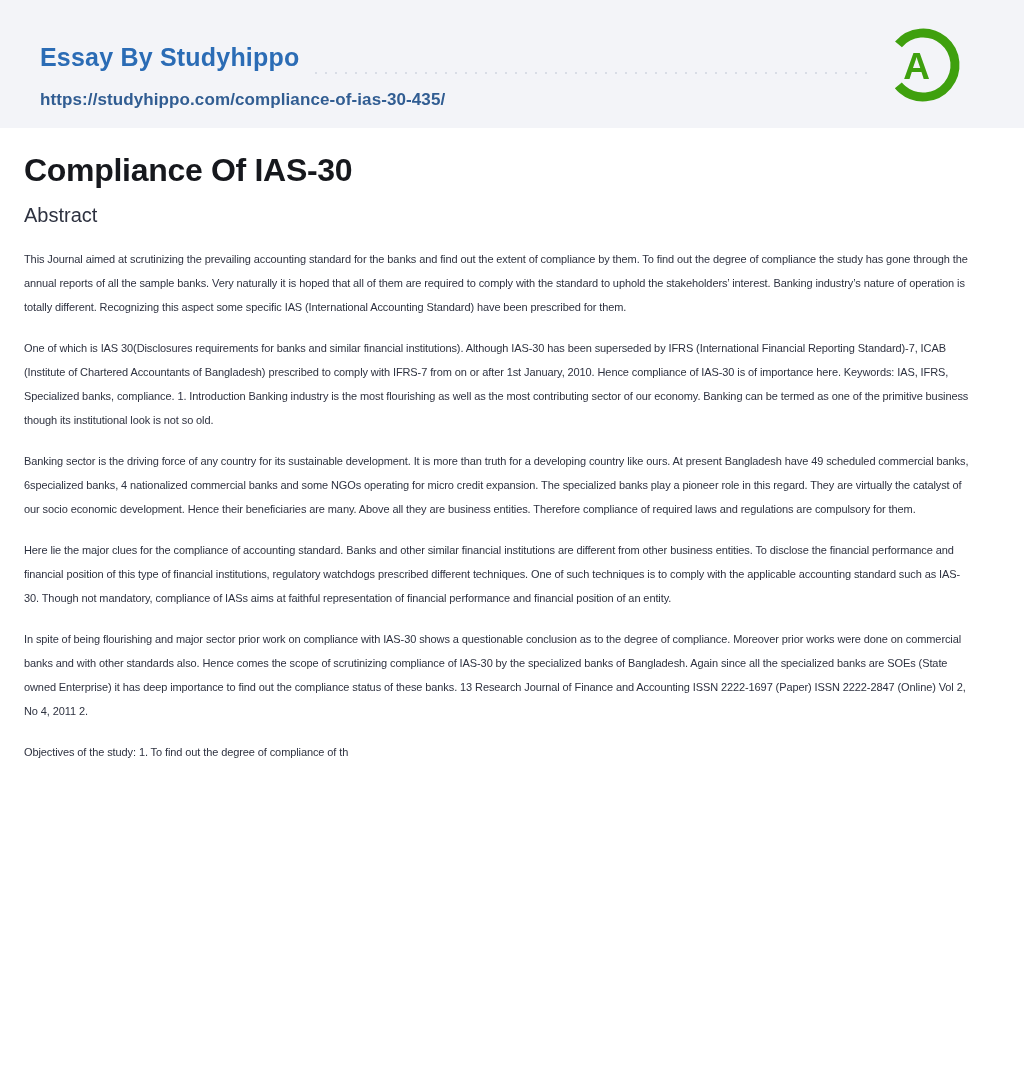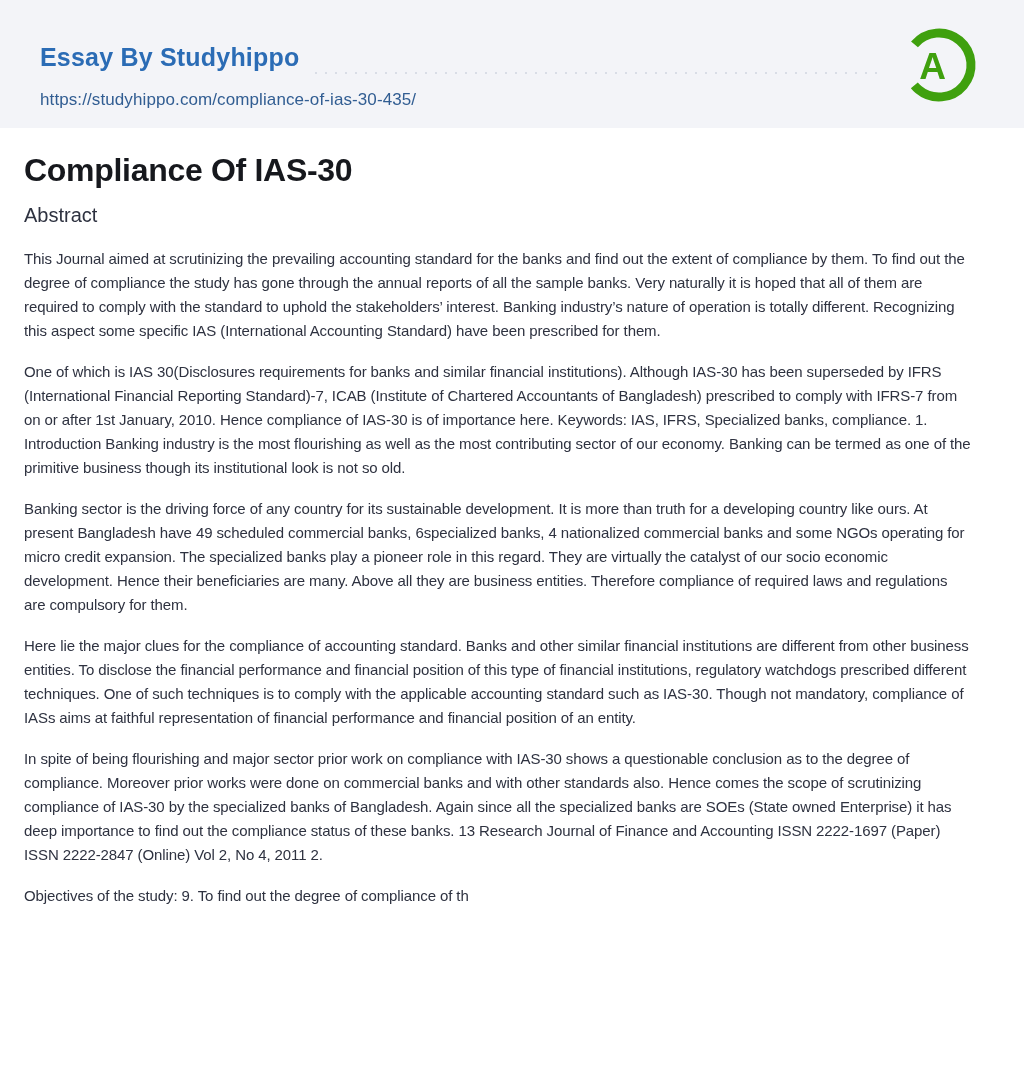--- a/index.html
+++ b/index.html
@@ -18,21 +18,21 @@
     background:#ffffff;
     font-family:"Liberation Sans","DejaVu Sans",sans-serif;
     overflow:hidden;
   }
   .page{width:1024px;height:1073px;}
 
   
   .site-header{
     height:128px;
     background:var(--header-bg);
-    padding:42px 44px 0 40px;
+    padding:42px 60px 0 40px;
   }
   .header-inner{display:flex;align-items:flex-start;}
   .header-left{flex:1;min-width:0;}
   .title-row{display:flex;height:34px;}
   .site-title{
     margin:0;
     font-size:25px;
     line-height:30px;
     font-weight:700;
     color:var(--brand-blue);
@@ -43,21 +43,21 @@
     flex:1;
     height:2px;
     align-self:flex-end;
     margin:0 14px 2px 16px;
     background:repeating-linear-gradient(90deg,var(--dot-color) 0 2px,transparent 2px 10px);
   }
   .source-url{
     display:inline-block;
     margin-top:14px;
     font-size:17px;
-    font-weight:400;
+    font-weight:700;
     color:var(--url-blue);
     text-decoration:none;
     letter-spacing:.1px;
     cursor:pointer;
   }
   
   .logo{
     position:relative;
     flex:none;
     width:82px;height:82px;
@@ -90,21 +90,21 @@
   }
   .abstract-label{
     margin-top:16px;
     font-size:20px;
     line-height:20px;
     color:var(--body-color);
   }
   .essay-content p{
     margin:0 0 17px 0;
     max-width:948px;
-    font-size:15px;
+    font-size:11px;
     line-height:24px;
     color:var(--body-color);
     letter-spacing:-.1px;
   }
   .essay-content p:first-of-type{margin-top:22px;}
 </style>
 </head>
 <body>
 
 <div class="page">
@@ -131,16 +131,16 @@
 
   <main class="essay-content">
     <h2 class="essay-title">Compliance Of IAS-30</h2>
     <div class="abstract-label">Abstract</div>
 
     <p>This Journal aimed at scrutinizing the prevailing accounting standard for the banks and find out the extent of compliance by them. To find out the degree of compliance the study has gone through the annual reports of all the sample banks. Very naturally it is hoped that all of them are required to comply with the standard to uphold the stakeholders’ interest. Banking industry’s nature of operation is totally different. Recognizing this aspect some specific IAS (International Accounting Standard) have been prescribed for them.</p>
     <p>One of which is IAS 30(Disclosures requirements for banks and similar financial institutions). Although IAS-30 has been superseded by IFRS (International Financial Reporting Standard)-7, ICAB (Institute of Chartered Accountants of Bangladesh) prescribed to comply with IFRS-7 from on or after 1st January, 2010. Hence compliance of IAS-30 is of importance here. Keywords: IAS, IFRS, Specialized banks, compliance. 1. Introduction Banking industry is the most flourishing as well as the most contributing sector of our economy. Banking can be termed as one of the primitive business though its institutional look is not so old.</p>
     <p>Banking sector is the driving force of any country for its sustainable development. It is more than truth for a developing country like ours. At present Bangladesh have 49 scheduled commercial banks, 6specialized banks, 4 nationalized commercial banks and some NGOs operating for micro credit expansion. The specialized banks play a pioneer role in this regard. They are virtually the catalyst of our socio economic development. Hence their beneficiaries are many. Above all they are business entities. Therefore compliance of required laws and regulations are compulsory for them.</p>
     <p>Here lie the major clues for the compliance of accounting standard. Banks and other similar financial institutions are different from other business entities. To disclose the financial performance and financial position of this type of financial institutions, regulatory watchdogs prescribed different techniques. One of such techniques is to comply with the applicable accounting standard such as IAS-30. Though not mandatory, compliance of IASs aims at faithful representation of financial performance and financial position of an entity.</p>
     <p>In spite of being flourishing and major sector prior work on compliance with IAS-30 shows a questionable conclusion as to the degree of compliance. Moreover prior works were done on commercial banks and with other standards also. Hence comes the scope of scrutinizing compliance of IAS-30 by the specialized banks of Bangladesh. Again since all the specialized banks are SOEs (State owned Enterprise) it has deep importance to find out the compliance status of these banks. 13 Research Journal of Finance and Accounting ISSN 2222-1697 (Paper) ISSN 2222-2847 (Online) Vol 2, No 4, 2011 2.</p>
-    <p>Objectives of the study: 9. To find out the degree of compliance of th</p>
+    <p>Objectives of the study: 1. To find out the degree of compliance of th</p>
   </main>
 
 </div>
 
 </body></html>

